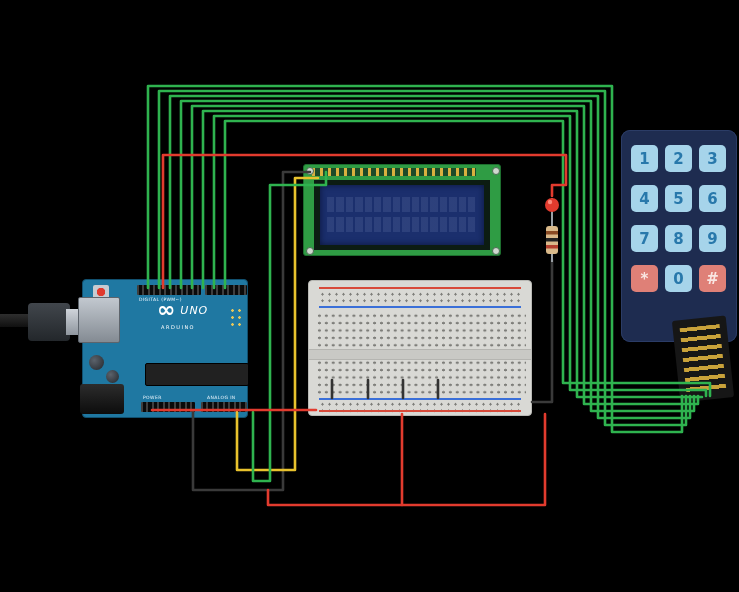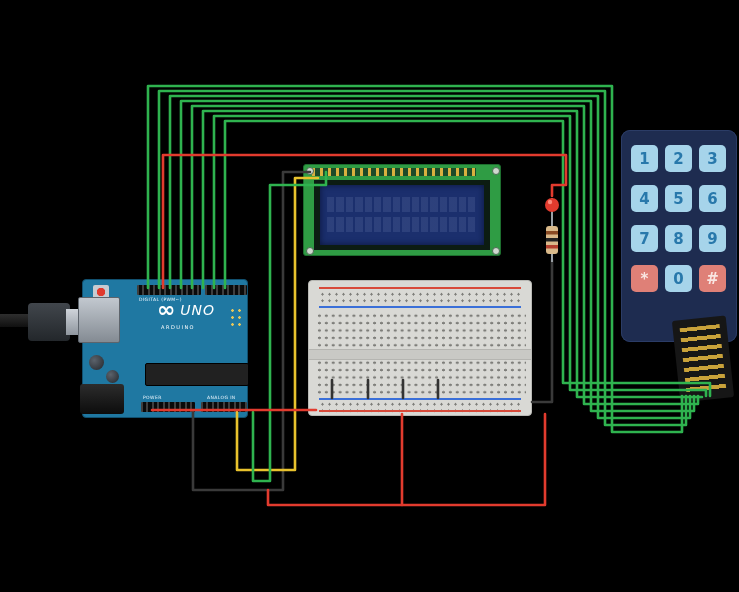--- a/index.html
+++ b/index.html
@@ -19,21 +19,21 @@
   #hdr-top-a{left:54px;top:5px;width:64px;}
   #hdr-top-b{left:122px;top:5px;width:42px;}
   #hdr-bot-a{left:58px;top:122px;width:54px;}
   #hdr-bot-b{left:118px;top:122px;width:46px;}
   .tiny-label{color:#e7f3fb;font-size:4.5px;letter-spacing:.4px;white-space:nowrap;}
   #lbl-digital{left:56px;top:17px;}
   #lbl-power{left:60px;top:115px;}
   #lbl-analog{left:124px;top:115px;}
   #arduino-logo{left:74px;top:21px;color:#fff;display:flex;align-items:center;gap:5px;}
   #arduino-logo .glyph{font-size:22px;line-height:18px;font-weight:bold;}
-  #arduino-logo .model{font-size:14px;font-style:italic;letter-spacing:1px;}
+  #arduino-logo .model{font-size:11px;font-style:italic;letter-spacing:1px;}
   #lbl-brand{left:78px;top:44px;color:#fff;font-size:5px;letter-spacing:1.5px;}
   #icsp{left:146px;top:27px;width:14px;height:21px;background-image:radial-gradient(#e8c75a 1.2px,transparent 1.5px);background-size:7px 7px;}
   #chip{left:62px;top:83px;width:102px;height:21px;background:#212121;border-radius:2px;border:1px solid #000;}
   .cap{border-radius:50%;background:radial-gradient(circle at 35% 35%,#5b626b,#22262b);}
   #cap1{left:6px;top:75px;width:15px;height:15px;}
   #cap2{left:23px;top:90px;width:13px;height:13px;}
   #power-jack{left:-3px;top:104px;width:44px;height:30px;background:linear-gradient(180deg,#2c2c2c,#0c0c0c);border-radius:3px;}
 
   
   #lcd{left:303px;top:164px;width:198px;height:92px;background:#2f9c44;border:1px solid #1d6e2e;border-radius:3px;box-sizing:border-box;}

